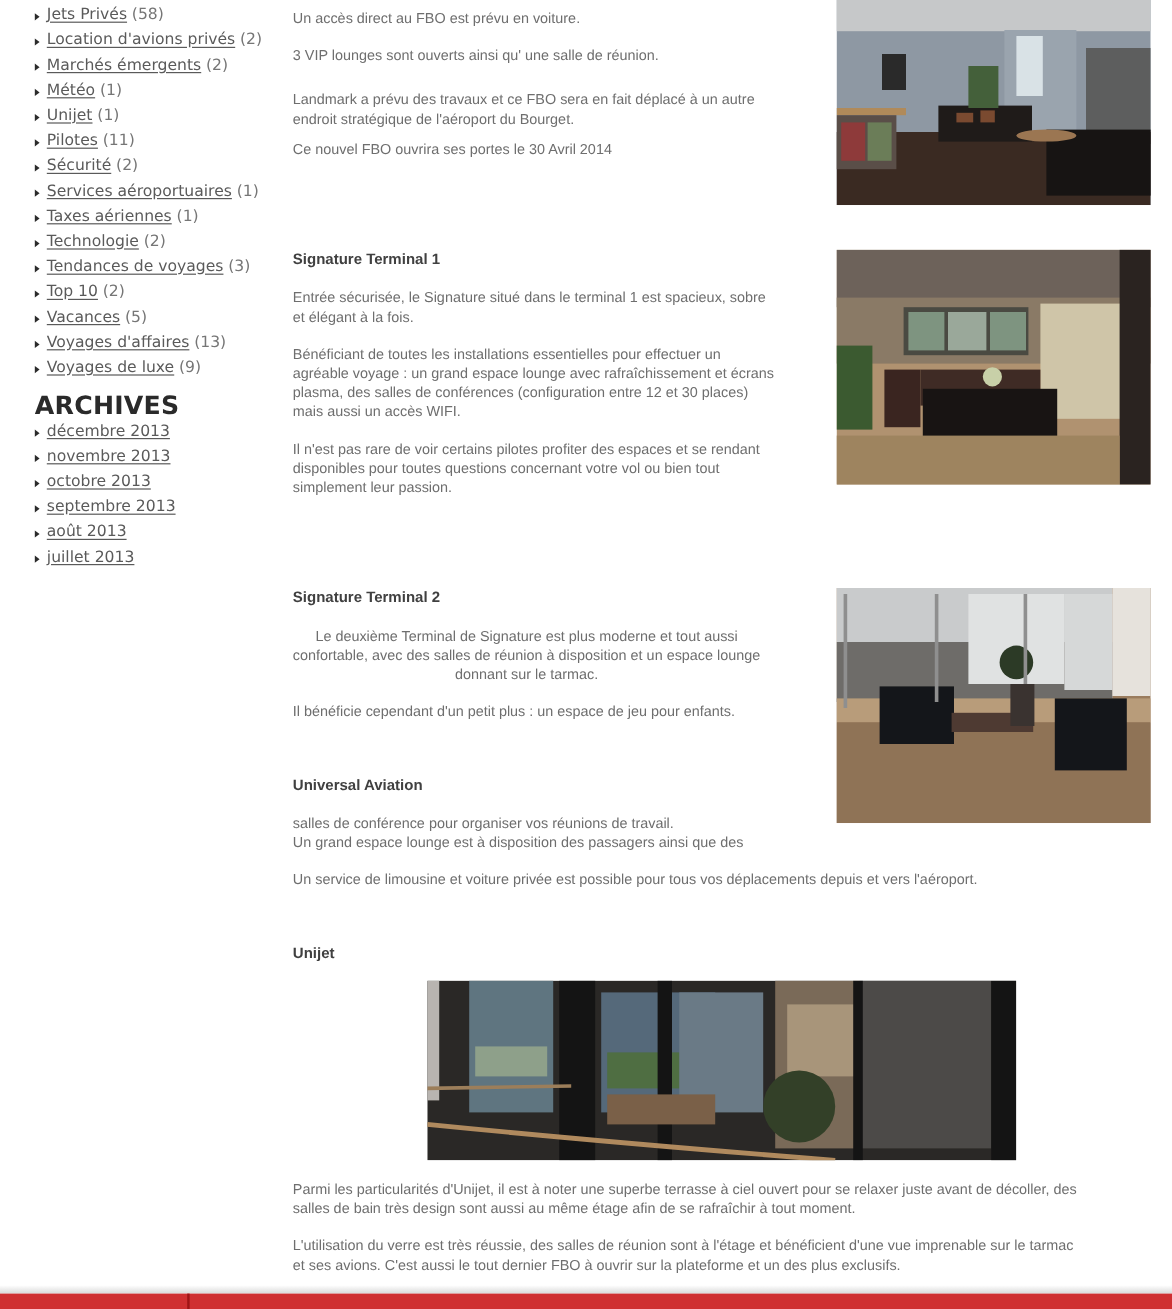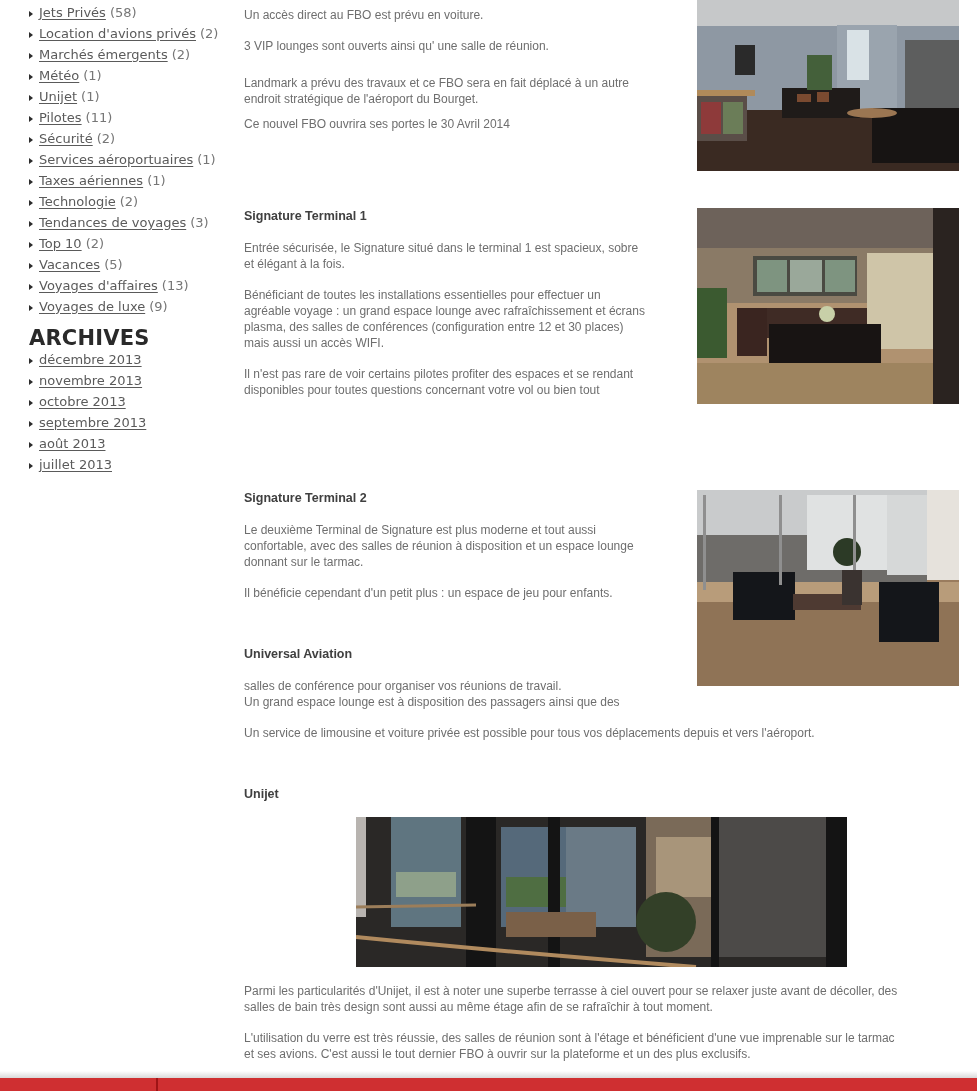--- a/index.html
+++ b/index.html
@@ -179,20 +179,21 @@
   </div>
   <div class="p" style="top:287px;left:0;">
     <div>Bénéficiant de toutes les installations essentielles pour effectuer un</div>
     <div>agréable voyage : un grand espace lounge avec rafraîchissement et écrans</div>
     <div>plasma, des salles de conférences (configuration entre 12 et 30 places)</div>
     <div>mais aussi un accès WIFI.</div>
   </div>
   <div class="p" style="top:366px;left:0;">
     <div>Il n'est pas rare de voir certains pilotes profiter des espaces et se rendant</div>
     <div>disponibles pour toutes questions concernant votre vol ou bien tout</div>
+    <div>simplement leur passion.</div>
   </div>
 
   <div class="photo" style="left:453px;top:208px;width:262px;height:196px;">
     <svg viewBox="0 0 262 196" preserveAspectRatio="none">
       <rect width="262" height="196" fill="#b09270"></rect>
       <rect x="0" y="0" width="262" height="48" fill="#6d625a"></rect>
       <rect x="0" y="40" width="262" height="55" fill="#8a7a66"></rect>
       <rect x="56" y="48" width="104" height="40" fill="#4a4a42"></rect>
       <rect x="60" y="52" width="30" height="32" fill="#7e9480"></rect>
       <rect x="93" y="52" width="32" height="32" fill="#9aa89a"></rect>
@@ -202,21 +203,21 @@
       <rect x="0" y="80" width="30" height="70" fill="#3b5a30"></rect>
       <rect x="40" y="100" width="30" height="48" fill="#3a2520"></rect>
       <rect x="70" y="100" width="100" height="30" fill="#3f2b25"></rect>
       <rect x="72" y="116" width="112" height="45" fill="#181413"></rect>
       <rect x="0" y="155" width="236" height="41" fill="#9e845f"></rect>
       <circle cx="130" cy="106" r="8" fill="#c8d0a8"></circle>
     </svg>
   </div>
 
   <h4 class="h" style="top:491px;left:0;">Signature Terminal 2</h4>
-  <div class="p" style="top:522px;left:0;">
+  <div class="p" style="top:522px;left:0;text-align:center;">
     <div>Le deuxième Terminal de Signature est plus moderne et tout aussi</div>
     <div>confortable, avec des salles de réunion à disposition et un espace lounge</div>
     <div>donnant sur le tarmac.</div>
   </div>
   <p class="p" style="top:585px;left:0;">Il bénéficie cependant d'un petit plus : un espace de jeu pour enfants.</p>
 
   <div class="photo" style="left:453px;top:490px;width:262px;height:196px;">
     <svg viewBox="0 0 262 196" preserveAspectRatio="none">
       <rect width="262" height="196" fill="#9a7c5e"></rect>
       <rect x="0" y="0" width="230" height="95" fill="#c9cbcc"></rect>

